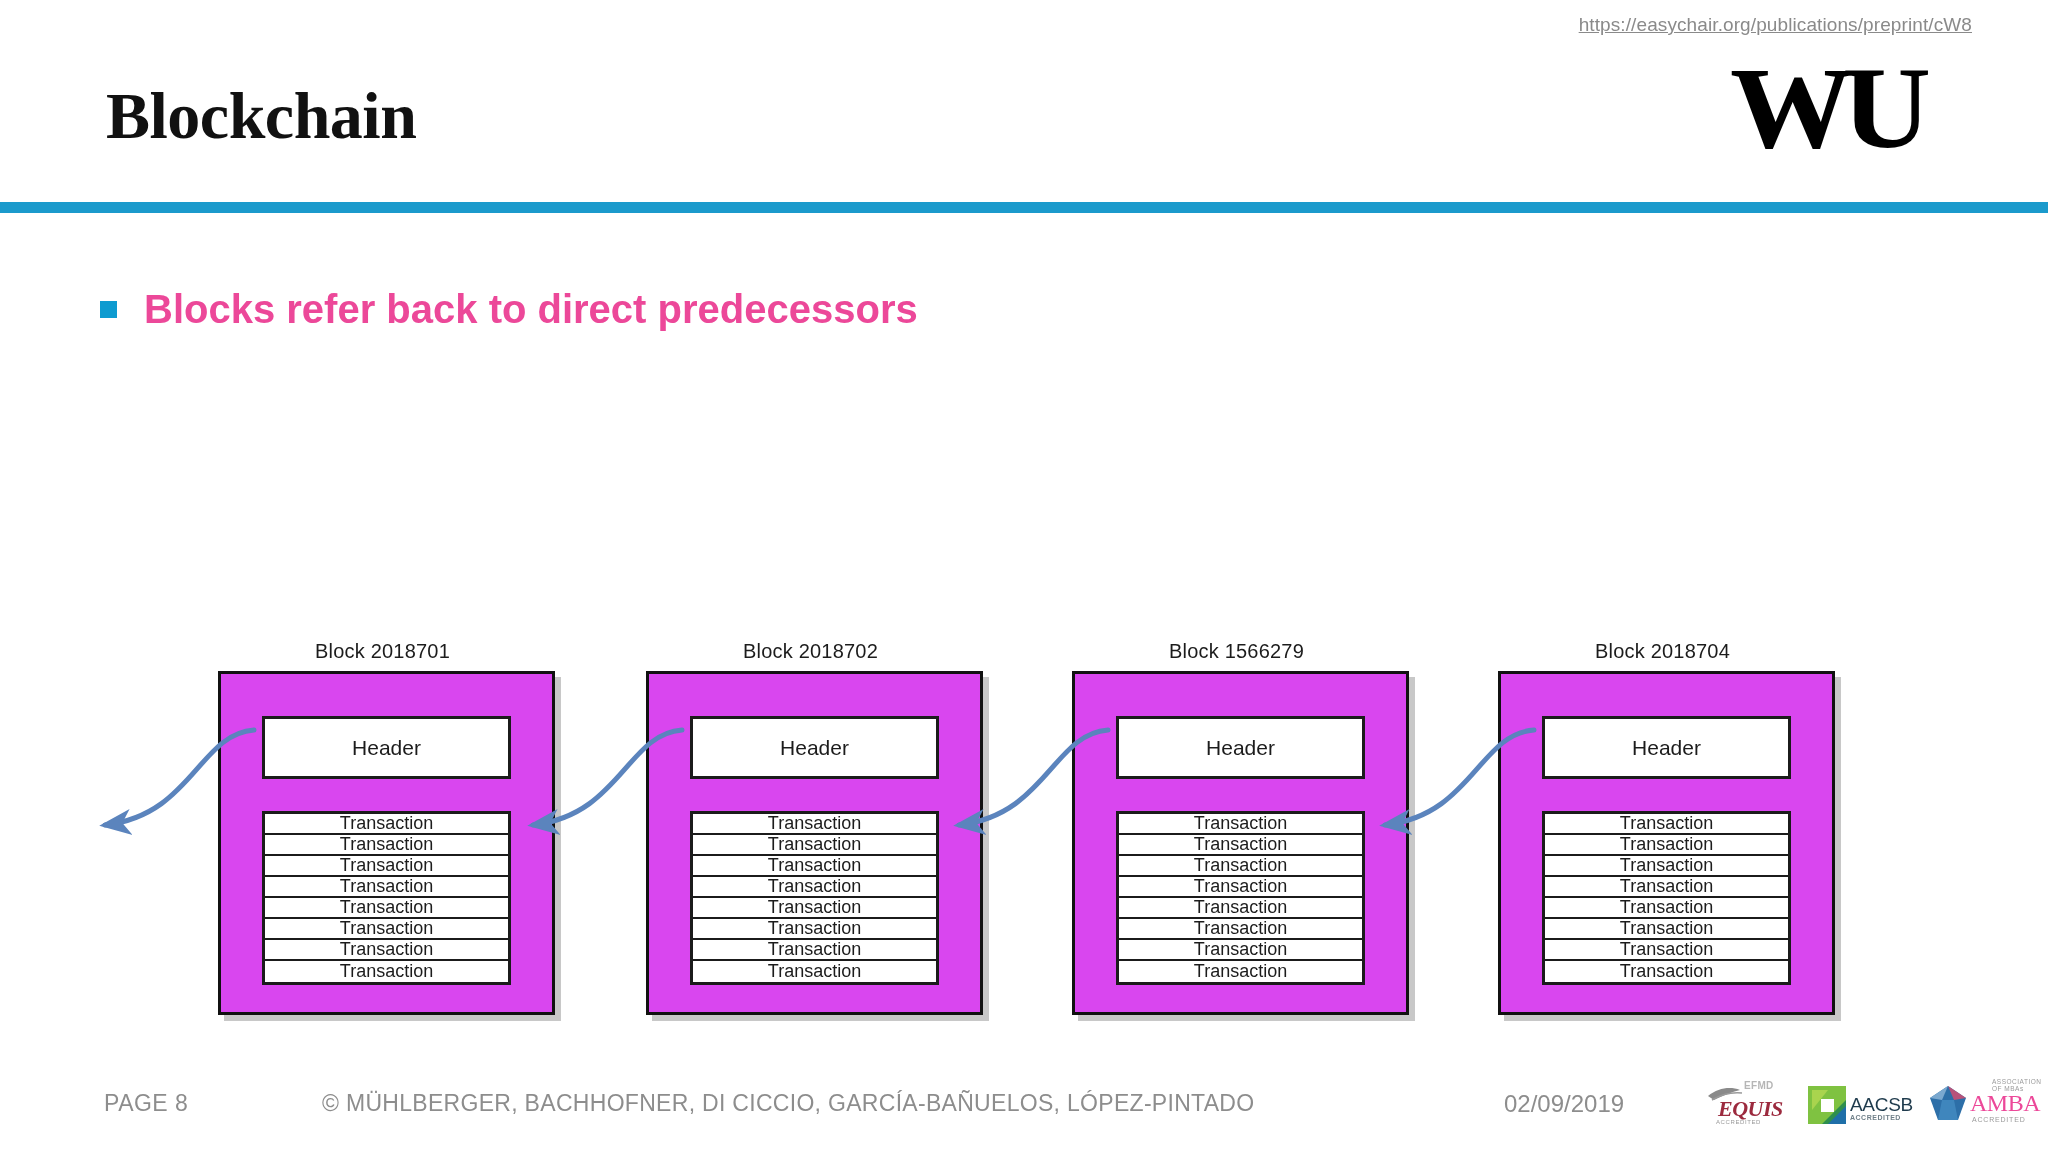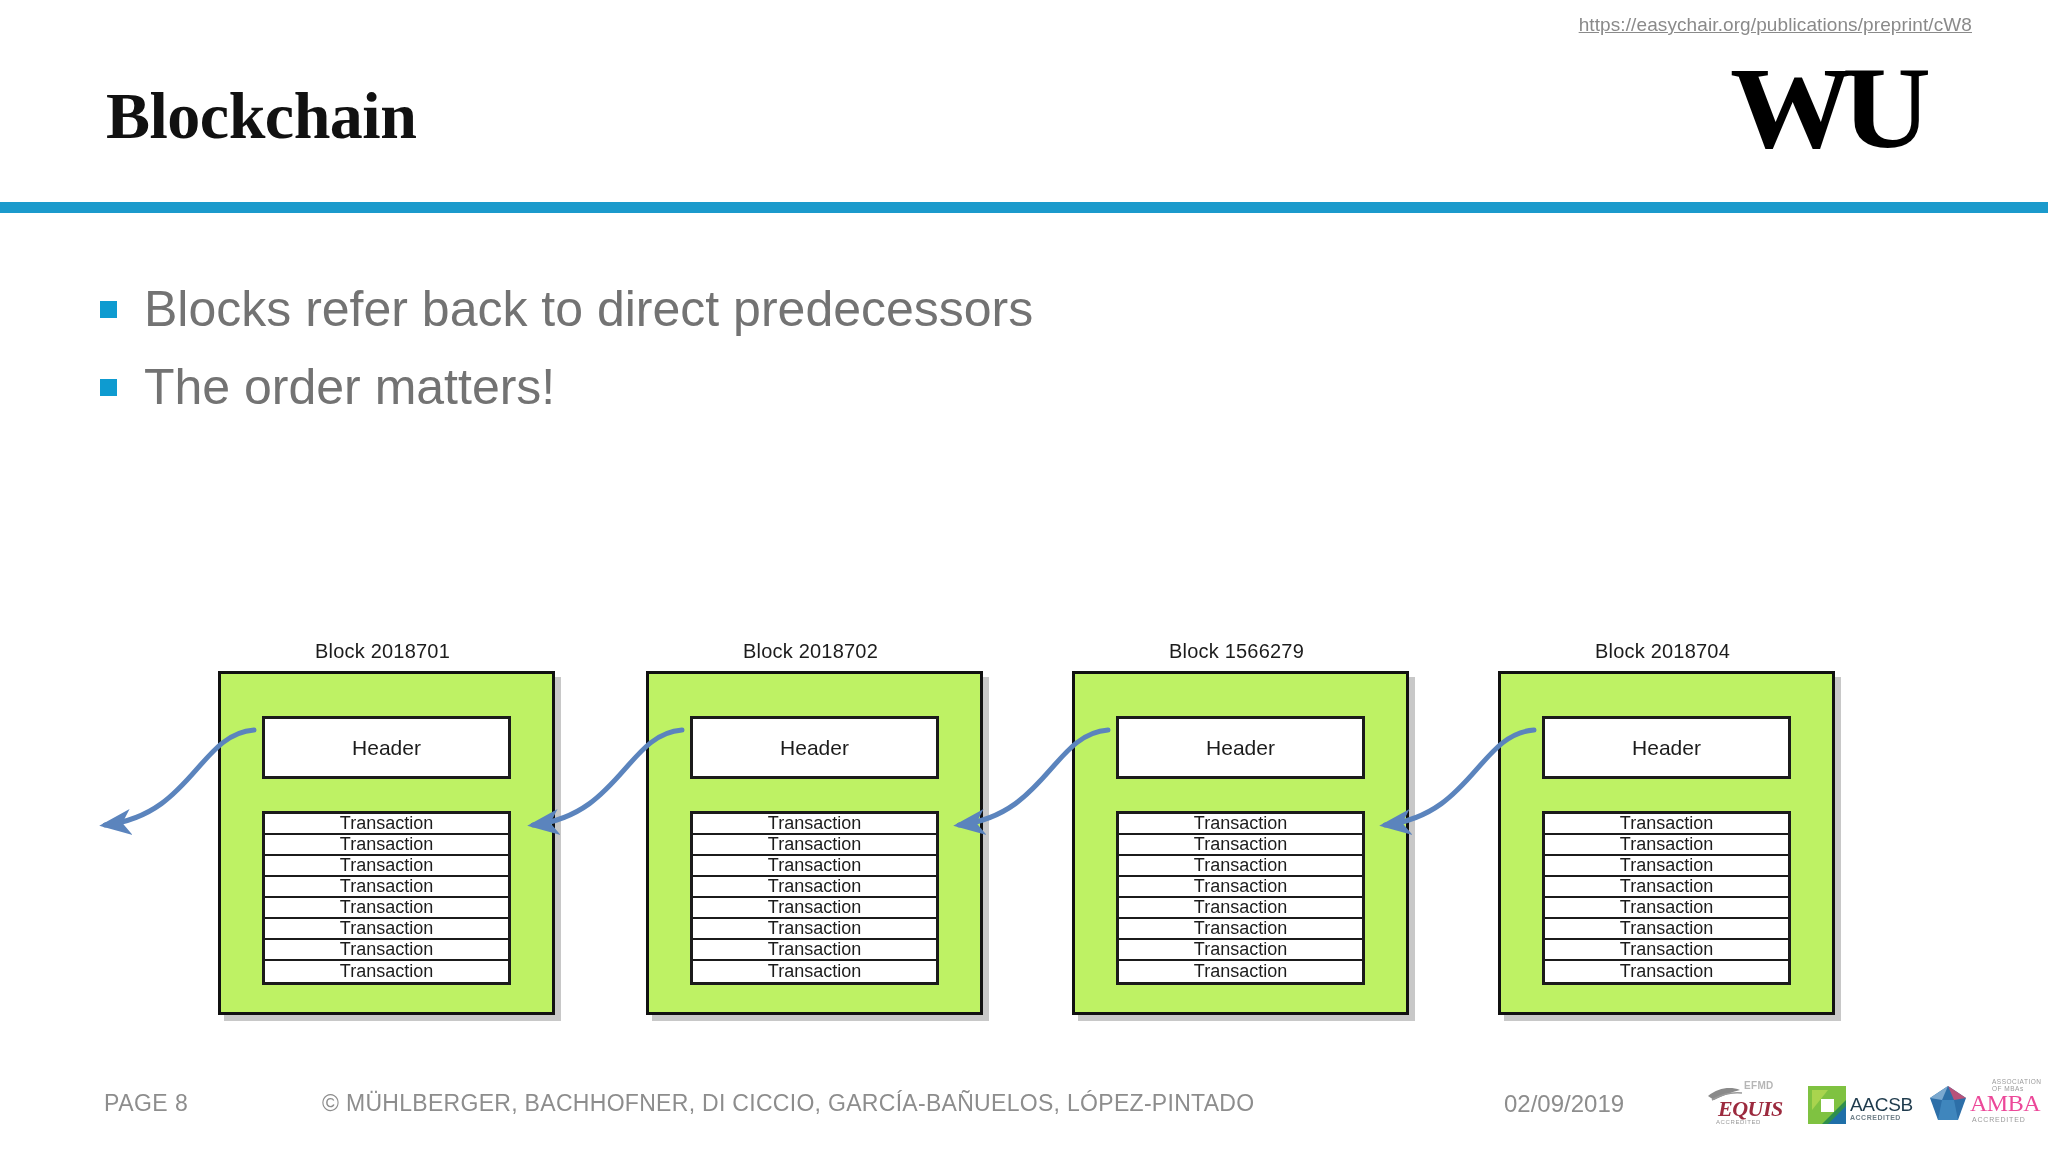--- a/index.html
+++ b/index.html
@@ -98,23 +98,24 @@
   .bullet-marker {
     width: 17px;
     height: 17px;
     background: #0e9bd0;
     margin-top: 21px;
     margin-right: 27px;
     flex: 0 0 auto;
   }
   .bullet-text {
     font-family: "Liberation Sans", sans-serif;
-    font-size: 50px;
+    font-size: 40px;
     line-height: 58px;
-    color: #737373;
+    color: #ec4899;
+    font-weight: bold;
   }
 
   
   #diagram {
     position: absolute;
     left: 0;
     top: 640px;
     width: 1776px;
     height: 420px;
   }
@@ -128,21 +129,21 @@
     font-family: "Liberation Sans", sans-serif;
     font-size: 20px;
     color: #1c1c1c;
     margin-bottom: 8px;
     letter-spacing: 0.2px;
   }
   .block-box {
     position: relative;
     height: 344px;
     border: 3px solid #111111;
-    background: #bef264;
+    background: #d946ef;
     box-shadow: 6px 6px 0 0 #c8c8c8;
     box-sizing: border-box;
     margin-left: 8px;
   }
   .header-box {
     position: absolute;
     left: 41px;
     right: 41px;
     top: 42px;
     height: 63px;
@@ -327,24 +328,20 @@
 <div id="wu-logo">
   <div id="wu-mark">WU</div>
 </div>
 
 <div id="divider-bar"></div>
 
 <div id="bullet-list">
   <div class="bullet-row">
     <span class="bullet-marker"></span>
     <span class="bullet-text">Blocks refer back to direct predecessors</span>
-  </div>
-  <div class="bullet-row">
-    <span class="bullet-marker"></span>
-    <span class="bullet-text">The order matters!</span>
   </div>
 </div>
 
 <div id="diagram">
   <div id="blocks-host">
       <div class="block-wrap" style="left: 210px;">
         <div class="block-caption">Block 2018701</div>
         <div class="block-box">
           <div class="header-box">Header</div>
           <div class="tx-list">

